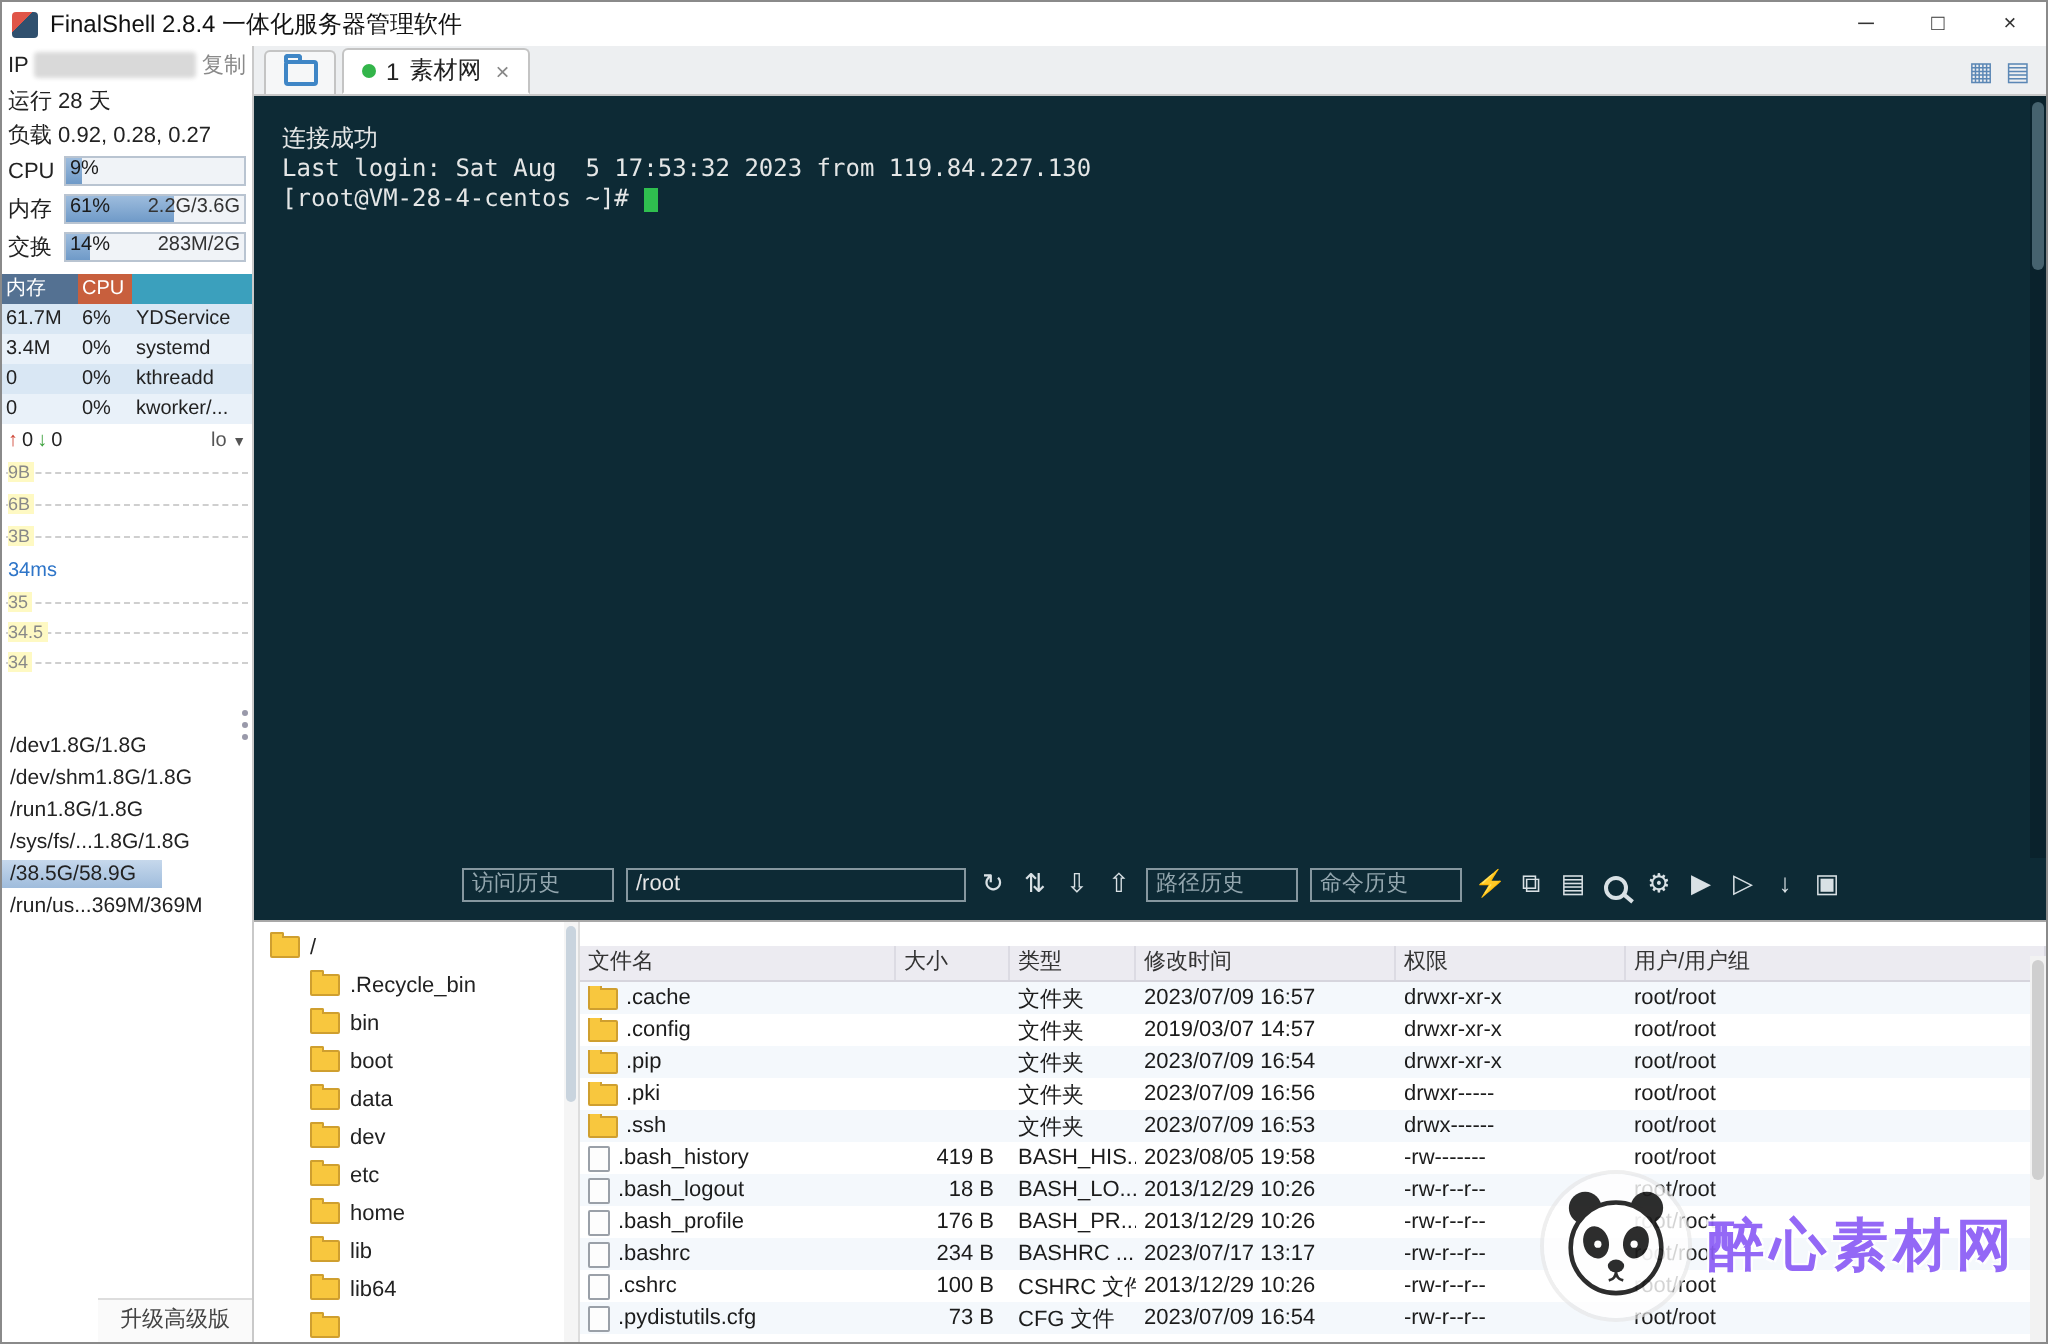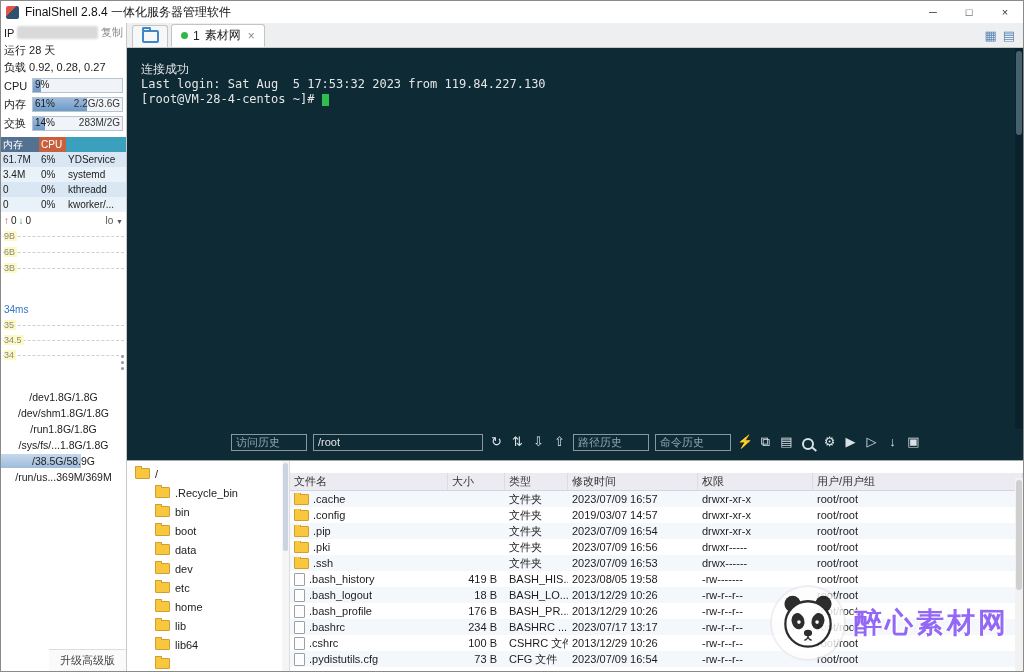--- a/index.html
+++ b/index.html
@@ -37,23 +37,23 @@
   .prow .pc{padding-left:2px;white-space:nowrap;overflow:hidden;}
   .pr-a{background:#d9e7f4;}
   .pr-b{background:#e9f1f9;}
   .net-head{display:flex;align-items:center;gap:2px;padding:3px 3px 0 3px;font-size:10px;}
   .arrow-up{color:#d04a3a;}
   .arrow-down{color:#3aa03a;}
   .iface{margin-left:auto;color:#555;}
   .mini-chart{position:relative;height:48px;margin:2px 2px 0 2px;}
   .gline{position:absolute;left:0;right:0;border-top:1px dashed #cfcfcf;}
   .gline span{position:absolute;left:1px;top:-6px;font-size:9px;color:#888;background:#fef9c3;padding-right:2px;}
-  .ping-cur{color:#2e75c8;font-size:10px;padding:4px 3px 0 3px;margin-top:24px;}
+  .ping-cur{color:#2e75c8;font-size:10px;padding:4px 3px 0 3px;}
   .disks{margin-top:26px;}
-  .drow{position:relative;display:flex;justify-content:center;height:16px;line-height:16px;padding:0 4px;font-size:10.5px;}
+  .drow{position:relative;display:flex;justify-content:flex-start;height:16px;line-height:16px;padding:0 4px;font-size:10.5px;}
   .drow span{position:relative;z-index:1;}
   .drow.sel::before{content:"";position:absolute;left:0;top:1px;bottom:1px;width:64%;background:linear-gradient(#c6d8ec,#9fbcdc);}
   .splitter-dots{position:absolute;right:2px;top:332px;width:3px;height:3px;border-radius:50%;background:#99a;box-shadow:0 6px 0 #99a,0 12px 0 #99a;}
   .upgrade{position:absolute;left:0;right:0;bottom:0;height:21px;line-height:21px;text-align:center;color:#444;background:#fafafa;border-top:1px solid #ddd;margin-left:48px;}
 
   
   .tabbar{height:24px;flex:0 0 24px;display:flex;align-items:flex-end;background:#edeff1;border-bottom:1px solid #c8c8c8;padding-left:5px;}
   .tab-conn{width:34px;height:21px;display:flex;align-items:center;justify-content:center;border:1px solid #c4c4c4;border-bottom:none;background:#f6f7f8;border-radius:3px 3px 0 0;}
   .fld-o{width:13px;height:9px;border:2px solid #3f86c6;border-radius:2px;position:relative;}
   .fld-o::before{content:"";position:absolute;top:-5px;left:-2px;width:5px;height:2px;border:2px solid #3f86c6;border-bottom:none;border-radius:2px 2px 0 0;}

